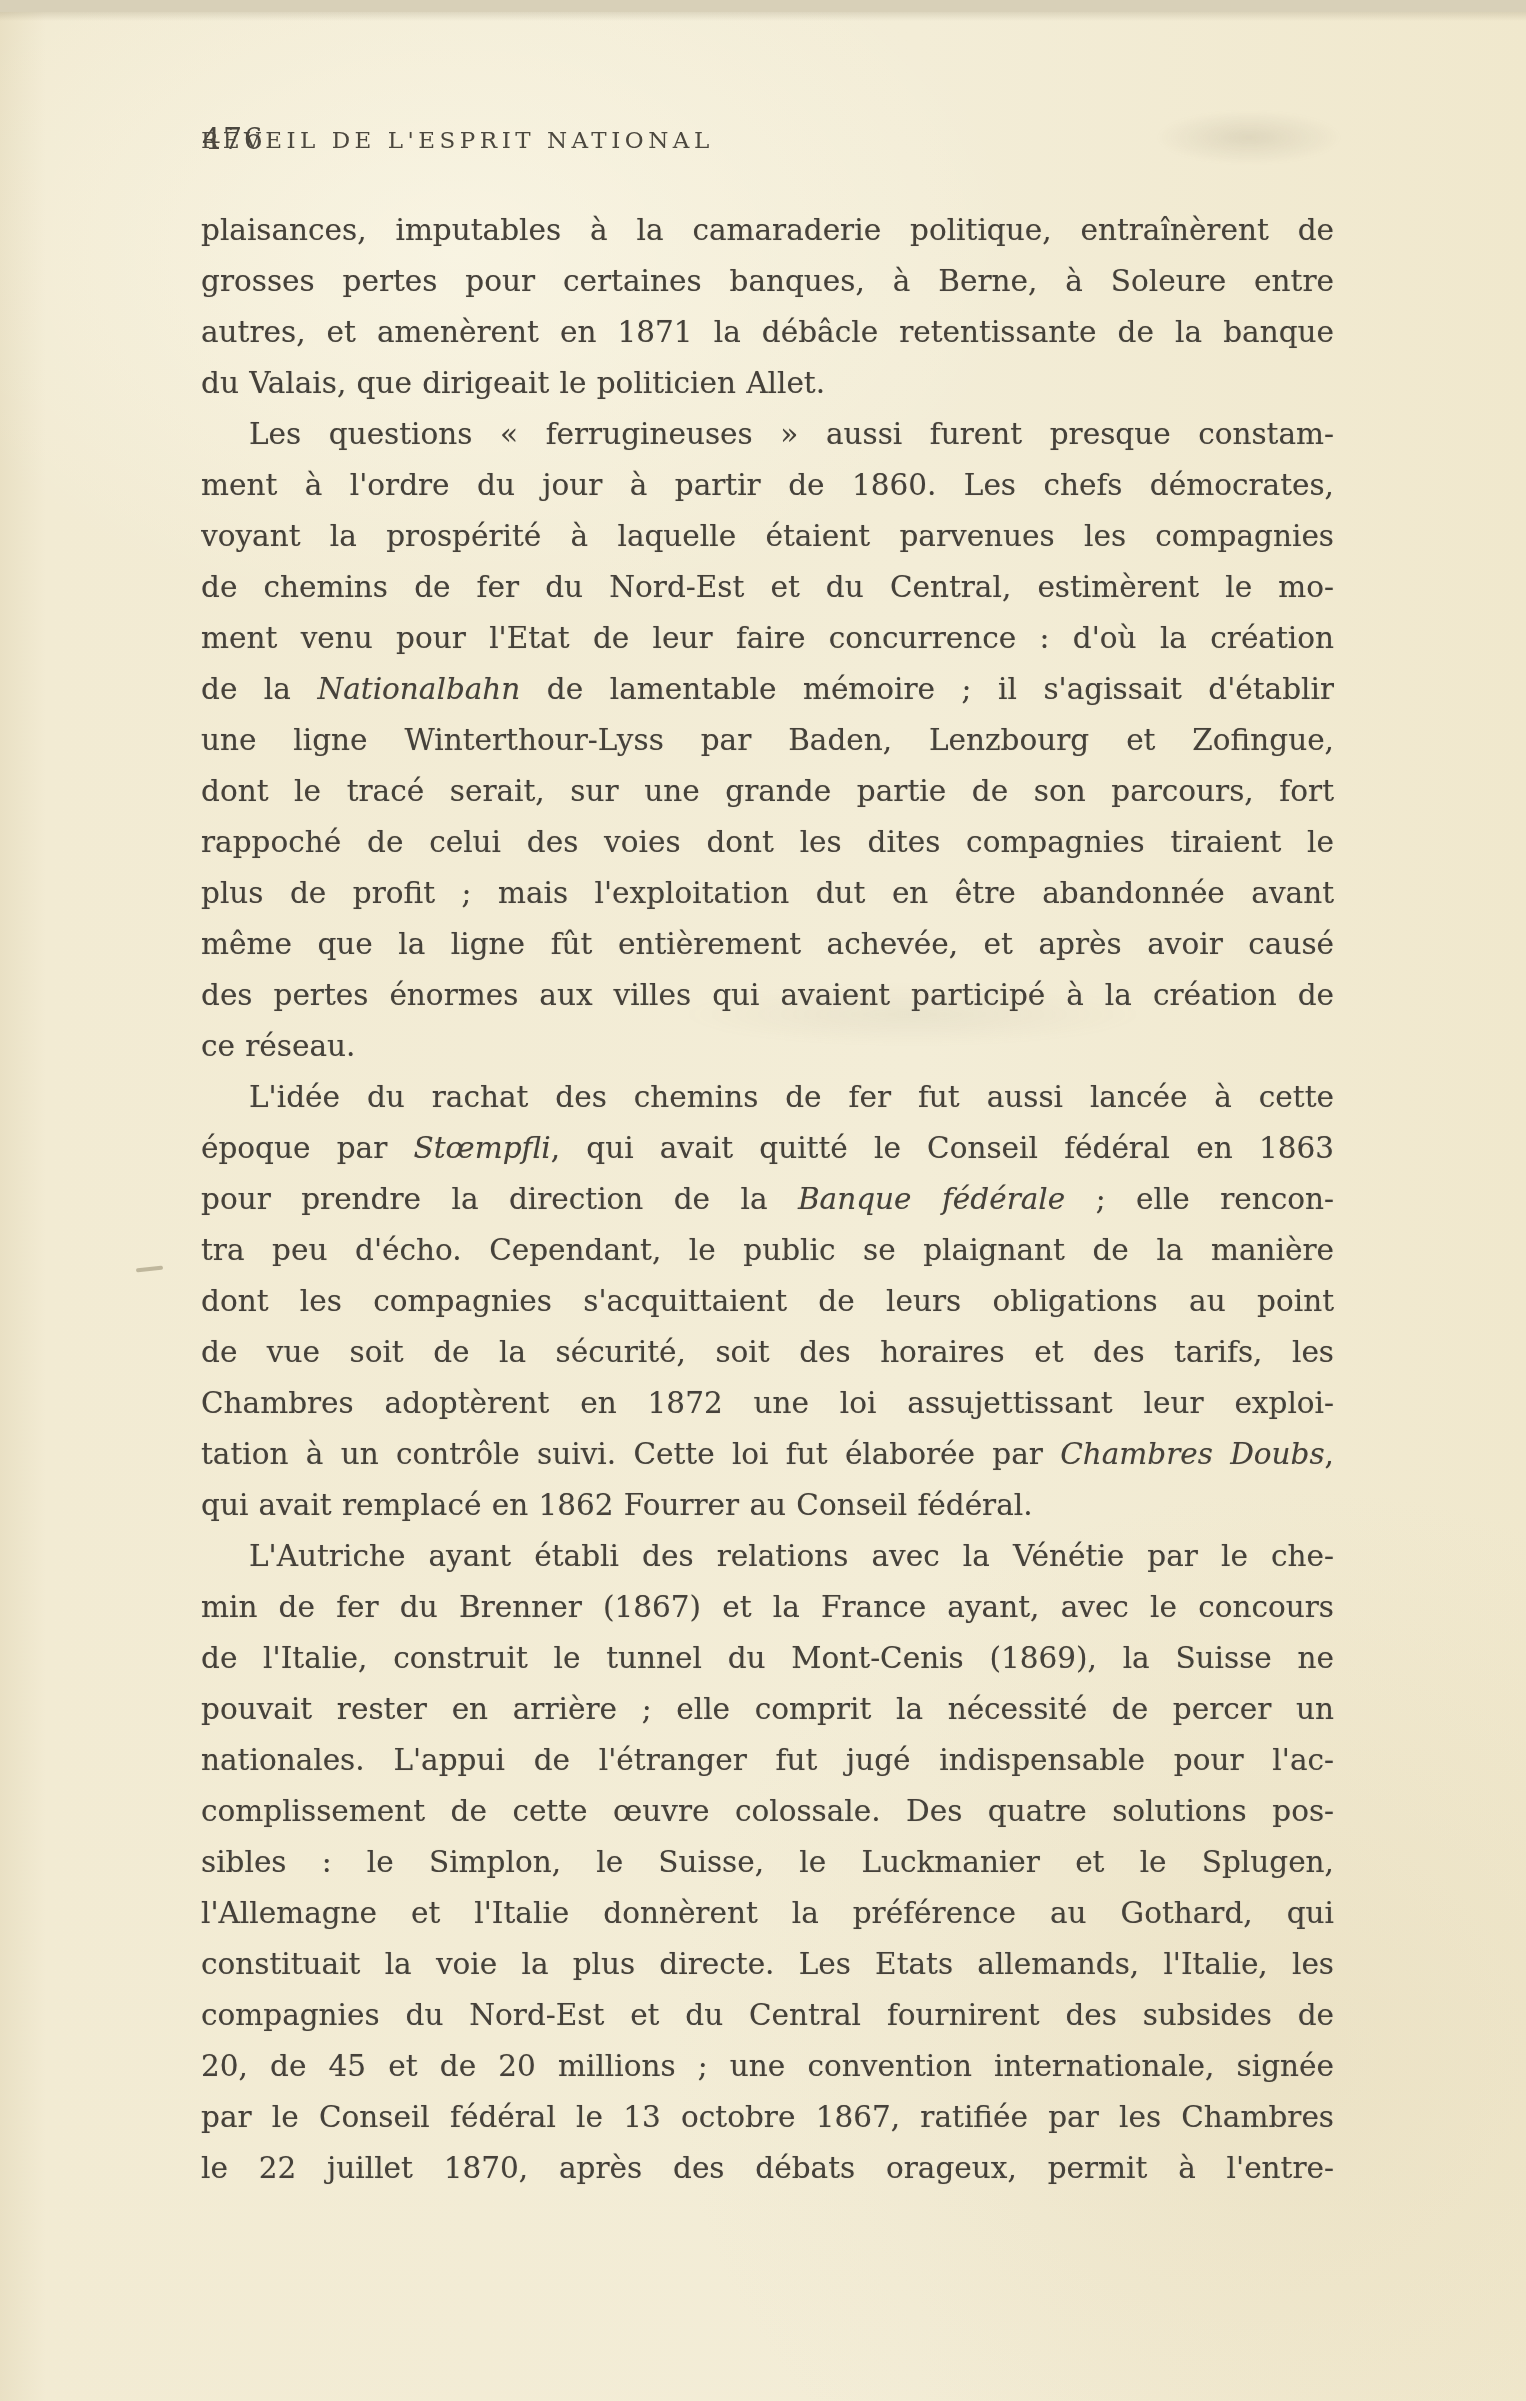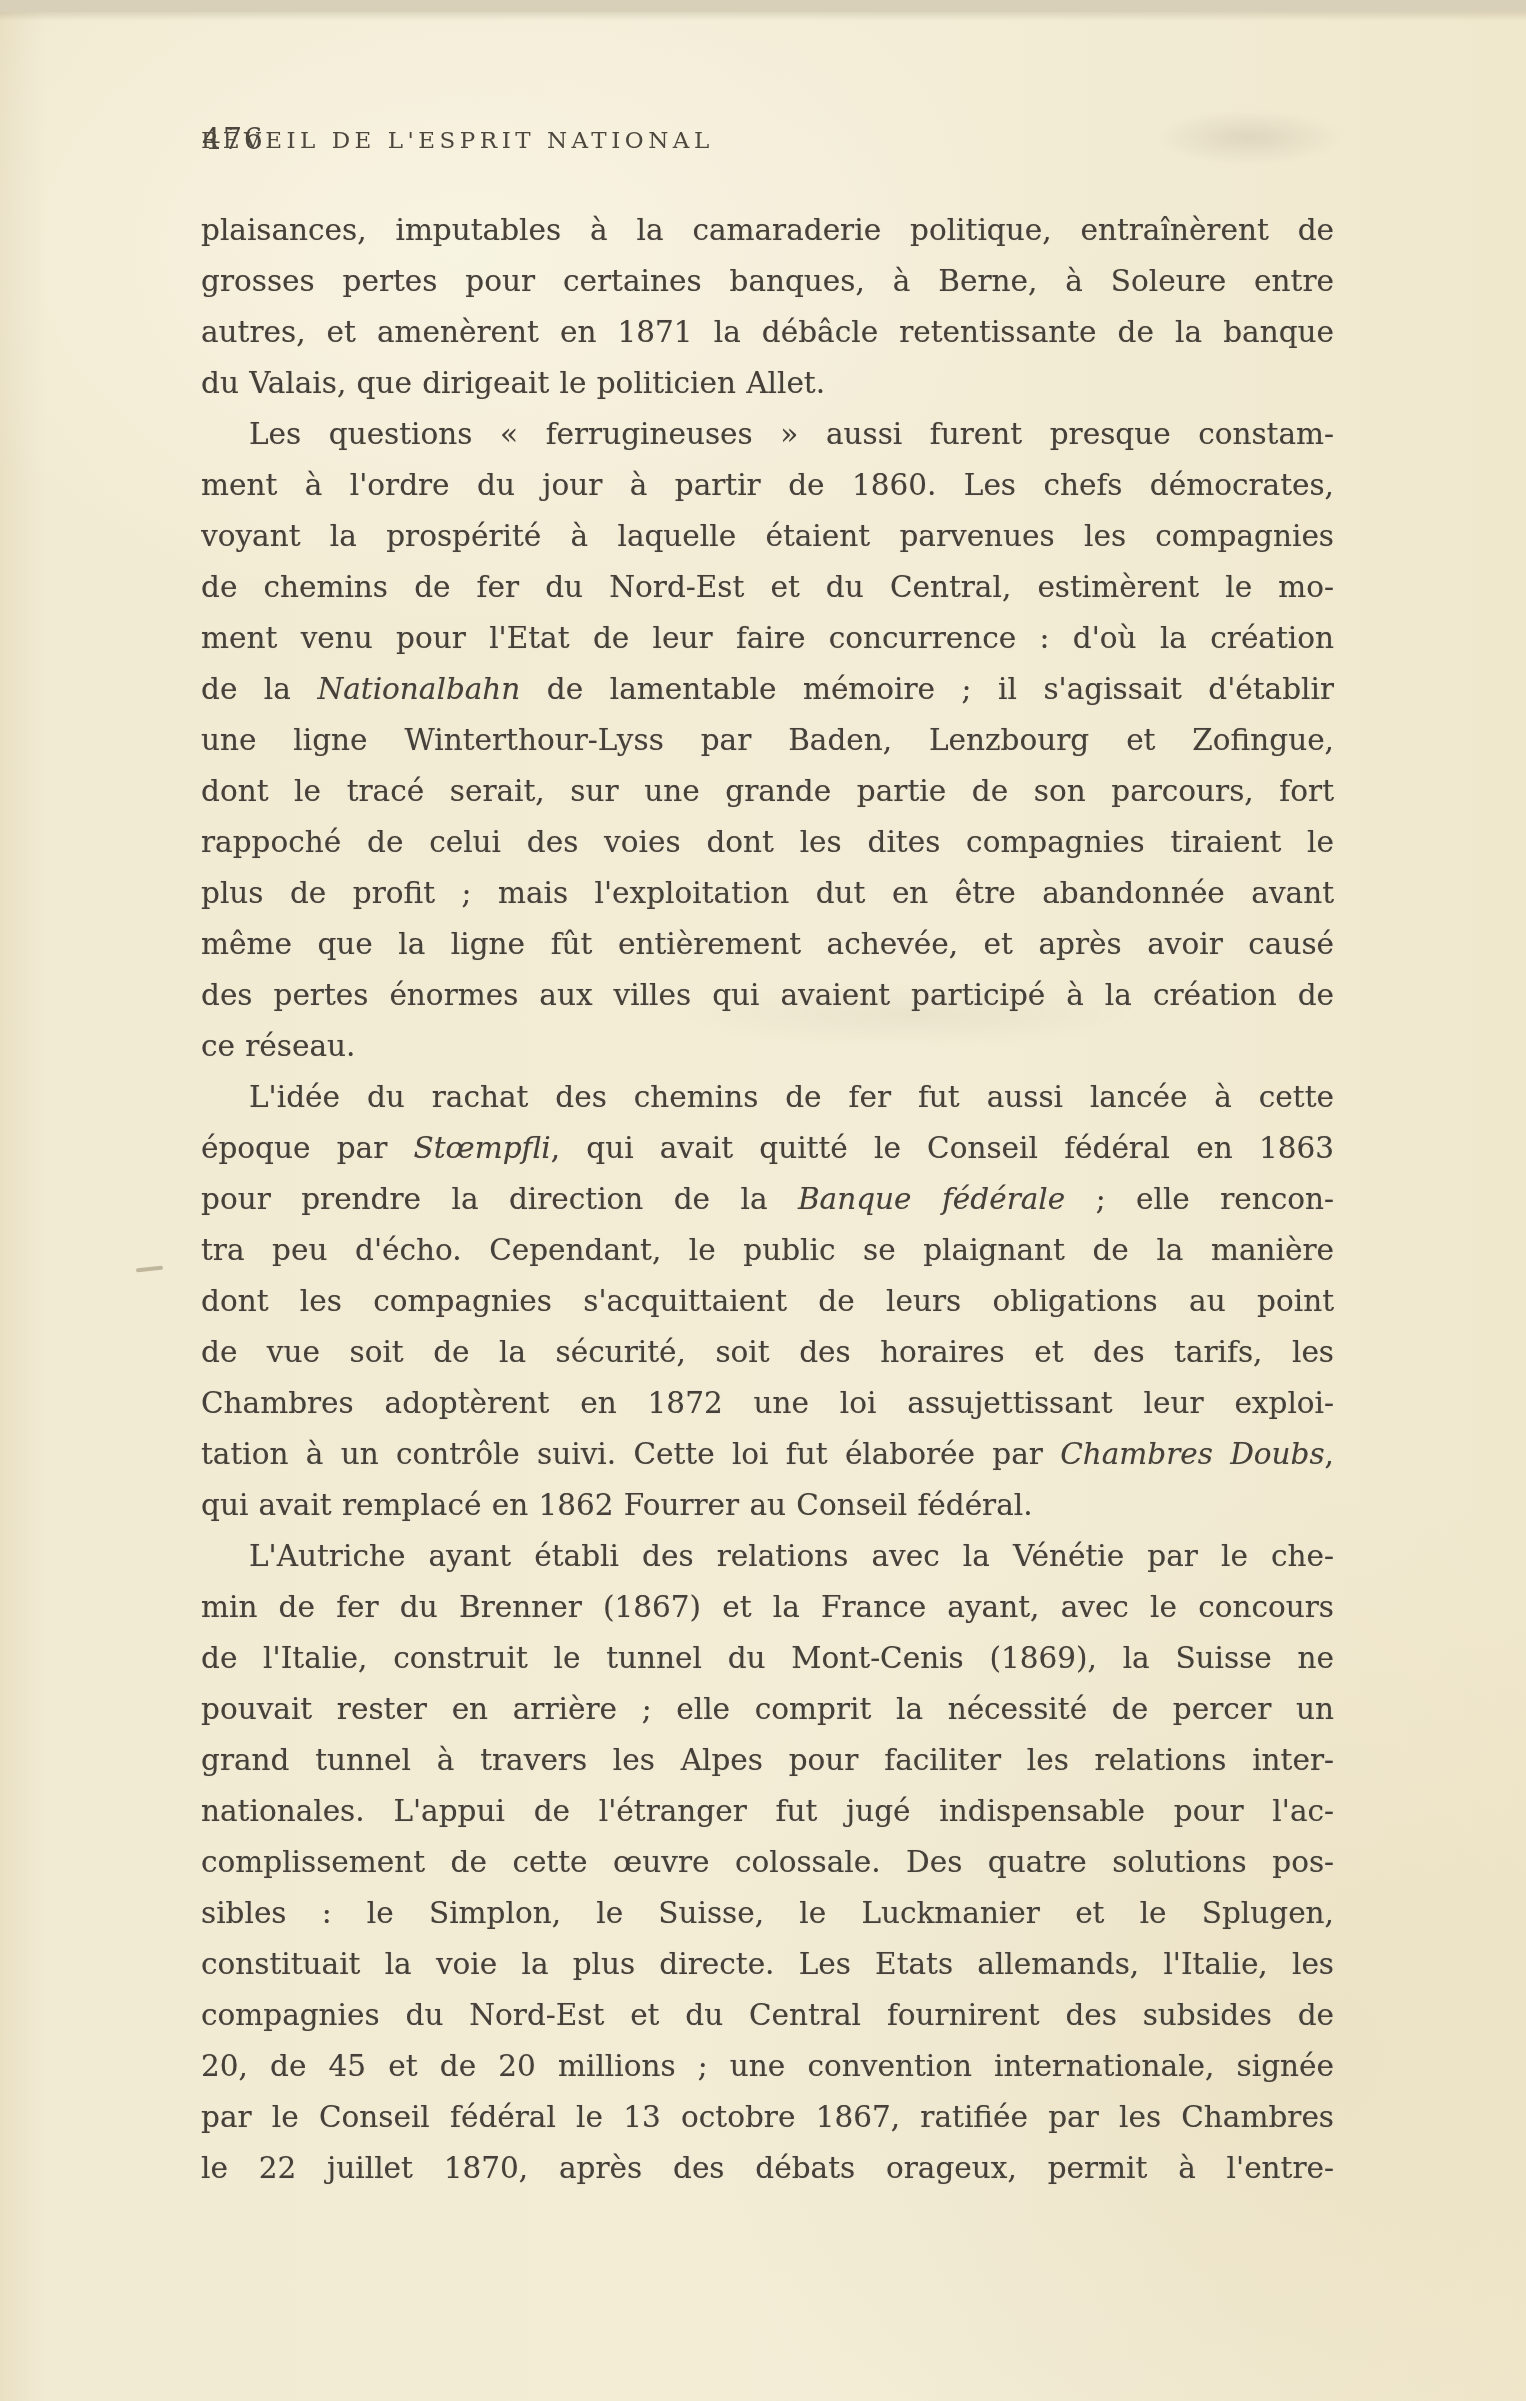--- a/index.html
+++ b/index.html
@@ -110,24 +110,24 @@
         <div class="line"><span>de vue soit de la sécurité, soit des horaires et des tarifs, les</span></div>
         <div class="line"><span>Chambres adoptèrent en 1872 une loi assujettissant leur exploi-</span></div>
         <div class="line"><span>tation à un contrôle suivi. Cette loi fut élaborée par </span><em>Chambres Doubs</em><span>,</span></div>
         <div class="line end"><span>qui avait remplacé en 1862 Fourrer au Conseil fédéral.</span></div>
       </div>
       <div class="para">
         <div class="line indent"><span>L'Autriche ayant établi des relations avec la Vénétie par le che-</span></div>
         <div class="line"><span>min de fer du Brenner (1867) et la France ayant, avec le concours</span></div>
         <div class="line"><span>de l'Italie, construit le tunnel du Mont-Cenis (1869), la Suisse ne</span></div>
         <div class="line"><span>pouvait rester en arrière ; elle comprit la nécessité de percer un</span></div>
-        <div class="line"><span>grand tunnel à travers les Alpes pour faciliter les relations inter-</span></div>
         <div class="line"><span>nationales. L'appui de l'étranger fut jugé indispensable pour l'ac-</span></div>
         <div class="line"><span>complissement de cette œuvre colossale. Des quatre solutions pos-</span></div>
         <div class="line"><span>sibles : le Simplon, le Suisse, le Luckmanier et le Splugen,</span></div>
+        <div class="line"><span>l'Allemagne et l'Italie donnèrent la préférence au Gothard, qui</span></div>
         <div class="line"><span>constituait la voie la plus directe. Les Etats allemands, l'Italie, les</span></div>
         <div class="line"><span>compagnies du Nord-Est et du Central fournirent des subsides de</span></div>
         <div class="line"><span>20, de 45 et de 20 millions ; une convention internationale, signée</span></div>
         <div class="line"><span>par le Conseil fédéral le 13 octobre 1867, ratifiée par les Chambres</span></div>
         <div class="line"><span>le 22 juillet 1870, après des débats orageux, permit à l'entre-</span></div>
       </div>
     </div>
 
   <div class="pencil-dash"></div>
   <div class="scan-edge-bottom"></div>

